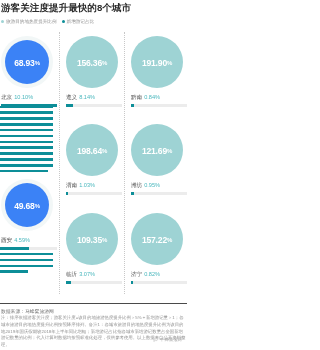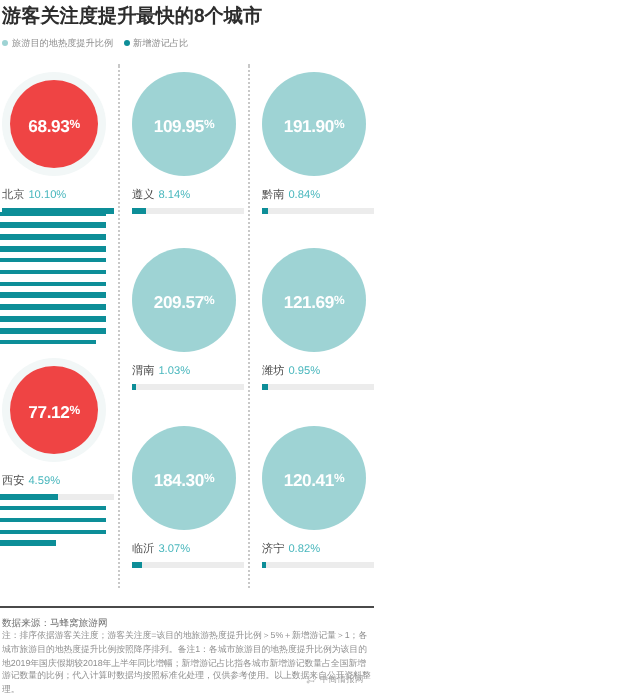--- a/index.html
+++ b/index.html
@@ -9,21 +9,21 @@
   .legend{position:absolute;left:1px;top:19px;display:flex;align-items:center;}
   .lgitem{display:flex;align-items:center;margin-right:5px;}
   .lgdot{width:3px;height:3px;border-radius:50%;margin-right:2px;}
   .lgtxt{font-size:4.6px;color:#8d8d8d;white-space:nowrap;}
 
   .vdiv{position:absolute;width:1px;border-left:1px dotted #c8c8c8;}
   .cell{position:absolute;width:56px;}
   .ring{position:absolute;left:0;top:0;width:52px;height:52px;border-radius:50%;box-sizing:border-box;background:#9ed3d4;}
   .ring.ring-outline{background:#f2f7f7;}
   .ring .inner{position:absolute;left:0;top:0;right:0;bottom:0;border-radius:50%;display:flex;align-items:center;justify-content:center;padding-top:2px;box-sizing:border-box;}
-  .ring.ring-outline .inner{left:4px;top:4px;right:4px;bottom:4px;background:#ef4444;}
+  .ring.ring-outline .inner{left:4px;top:4px;right:4px;bottom:4px;background:#3b82f6;}
   .cval{color:#fff;font-weight:700;font-size:8.6px;letter-spacing:-0.2px;}
   .cunit{color:#fff;font-weight:700;font-size:6px;letter-spacing:-0.2px;}
   .clabel{position:absolute;left:0;top:58px;font-size:5.6px;color:#4a4a4a;white-space:nowrap;}
   .clabel em{font-style:normal;color:#49b7bd;margin-left:2px;}
   .pbar{position:absolute;left:0;top:68px;width:56px;height:3px;background:#ececec;}
   .pbar i{position:absolute;left:0;top:0;height:3px;background:#0d8e98;display:block;}
 
   .stripe{position:absolute;height:2px;background:#0d8e98;left:0;}
 
   .hr{position:absolute;left:0;top:303px;width:187px;height:1px;background:#4a4a4a;}
@@ -81,21 +81,21 @@
       </div>
     </div>
     <div class="clabel"><span>北京</span><em>10.10%</em></div>
     <div class="pbar">
         <i style="width: 56px;"></i>
       </div>
   </div>
   <div class="cell" style="left:66px;top:36px;">
     <div class="ring">
       <div class="inner">
-        <span class="cval">109.95</span>
+        <span class="cval">156.36</span>
           <span class="cunit">%</span>
       </div>
     </div>
     <div class="clabel"><span>遵义</span><em>8.14%</em></div>
     <div class="pbar">
         <i style="width: 7px;"></i>
       </div>
   </div>
   <div class="cell" style="left:131px;top:36px;">
     <div class="ring">
@@ -105,21 +105,21 @@
       </div>
     </div>
     <div class="clabel"><span>黔南</span><em>0.84%</em></div>
     <div class="pbar">
         <i style="width: 3px;"></i>
       </div>
   </div>
   <div class="cell" style="left:66px;top:124px;">
     <div class="ring">
       <div class="inner">
-        <span class="cval">209.57</span>
+        <span class="cval">198.64</span>
           <span class="cunit">%</span>
       </div>
     </div>
     <div class="clabel"><span>渭南</span><em>1.03%</em></div>
     <div class="pbar">
         <i style="width: 2px;"></i>
       </div>
   </div>
   <div class="cell" style="left:131px;top:124px;">
     <div class="ring">
@@ -129,45 +129,45 @@
       </div>
     </div>
     <div class="clabel"><span>潍坊</span><em>0.95%</em></div>
     <div class="pbar">
         <i style="width: 3px;"></i>
       </div>
   </div>
   <div class="cell" style="left:1px;top:179px;">
     <div class="ring ring-outline">
       <div class="inner">
-        <span class="cval">77.12</span>
+        <span class="cval">49.68</span>
           <span class="cunit">%</span>
       </div>
     </div>
     <div class="clabel"><span>西安</span><em>4.59%</em></div>
     <div class="pbar">
         <i style="width: 28px;"></i>
       </div>
   </div>
   <div class="cell" style="left:66px;top:213px;">
     <div class="ring">
       <div class="inner">
-        <span class="cval">184.30</span>
+        <span class="cval">109.35</span>
           <span class="cunit">%</span>
       </div>
     </div>
     <div class="clabel"><span>临沂</span><em>3.07%</em></div>
     <div class="pbar">
         <i style="width: 5px;"></i>
       </div>
   </div>
   <div class="cell" style="left:131px;top:213px;">
     <div class="ring">
       <div class="inner">
-        <span class="cval">120.41</span>
+        <span class="cval">157.22</span>
           <span class="cunit">%</span>
       </div>
     </div>
     <div class="clabel"><span>济宁</span><em>0.82%</em></div>
     <div class="pbar">
         <i style="width: 2px;"></i>
       </div>
   </div>
 
   <div class="hr"></div>

